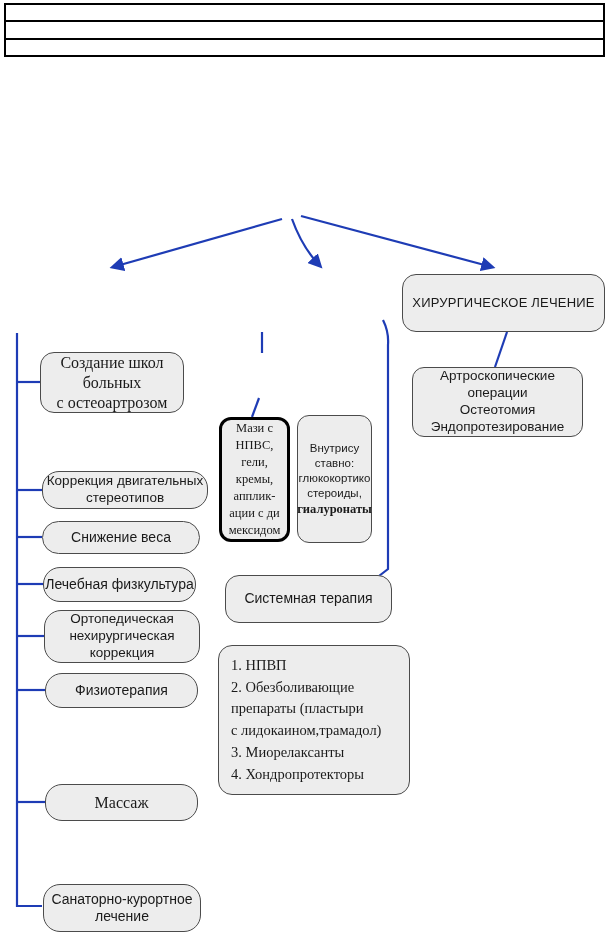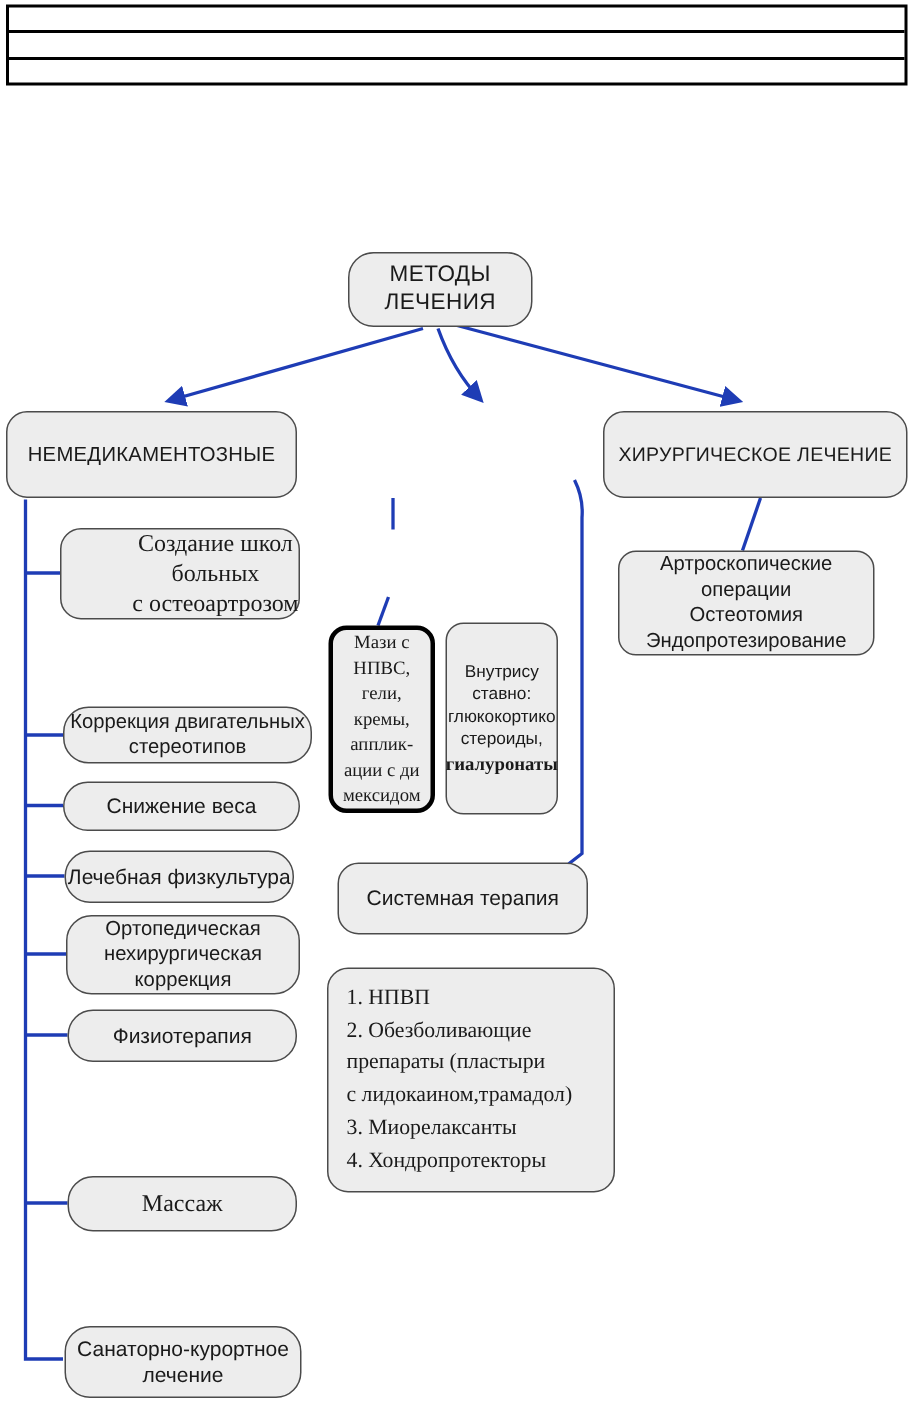--- a/index.html
+++ b/index.html
@@ -55,21 +55,21 @@
   .pill   { border-radius: 17px; }
   .serif  { font-family: "Liberation Serif", serif; }
 
   .root-node   { left: 232px; top: 168px; width: 123px; height: 50px; font-size: 15px; letter-spacing: .3px; }
   .branch      { height: 58px; top: 274px; font-size: 13.5px; letter-spacing: .2px; }
   .br-nondrug  { left: 4px;   width: 194px; }
   .br-drug     { left: 233px; width: 152px; }
   .br-surgical { left: 402px; width: 203px; font-size: 13px; }
 
   
-  .n-schools   { left: 40px; top: 352px; width: 160px; height: 61px; font-size: 16px; justify-content: flex-end; }
+  .n-schools   { left: 40px; top: 352px; width: 144px; height: 61px; font-size: 16px; }
   .n-correction{ left: 42px; top: 471px; width: 166px; height: 38px; font-size: 13.5px; }
   .n-weight    { left: 42px; top: 521px; width: 158px; height: 33px; font-size: 14px; }
   .n-physcult  { left: 43px; top: 567px; width: 153px; height: 35px; font-size: 14px; }
   .n-ortho     { left: 44px; top: 610px; width: 156px; height: 53px; font-size: 13.5px; justify-content: center; }
   .n-physio    { left: 45px; top: 673px; width: 153px; height: 35px; font-size: 14px; }
   .n-massage   { left: 45px; top: 784px; width: 153px; height: 37px; font-size: 16px; }
   .n-sanatorium{ left: 43px; top: 884px; width: 158px; height: 48px; font-size: 14px; }
 
   
   .n-local    { left: 223px; top: 352px; width: 149px; height: 46px; font-size: 14px; }
@@ -124,28 +124,21 @@
       <path d="M17,802 L45,802"></path>
 
       <path d="M262,332 L262,353"></path>
       <path d="M259,398 L252,417"></path>
       <path d="M383,320 Q389,332 388,345 L388,569 L379,576"></path>
 
       <path d="M507,332 L495,367"></path>
     </g>
   </svg>
 
-  <div class="node pill root-node">
-    <span class="label">МЕТОДЫ
-ЛЕЧЕНИЯ</span>
-  </div>
-
-  <div class="node round branch br-nondrug">
-    <span class="label">НЕМЕДИКАМЕНТОЗНЫЕ</span>
-  </div>
+
   <div class="node round branch br-surgical">
     <span class="label">ХИРУРГИЧЕСКОЕ ЛЕЧЕНИЕ</span>
   </div>
 
   <div class="node round serif n-schools">
     <span class="label">Создание школ
 больных
 с остеоартрозом</span>
   </div>
   <div class="node pill n-correction">

